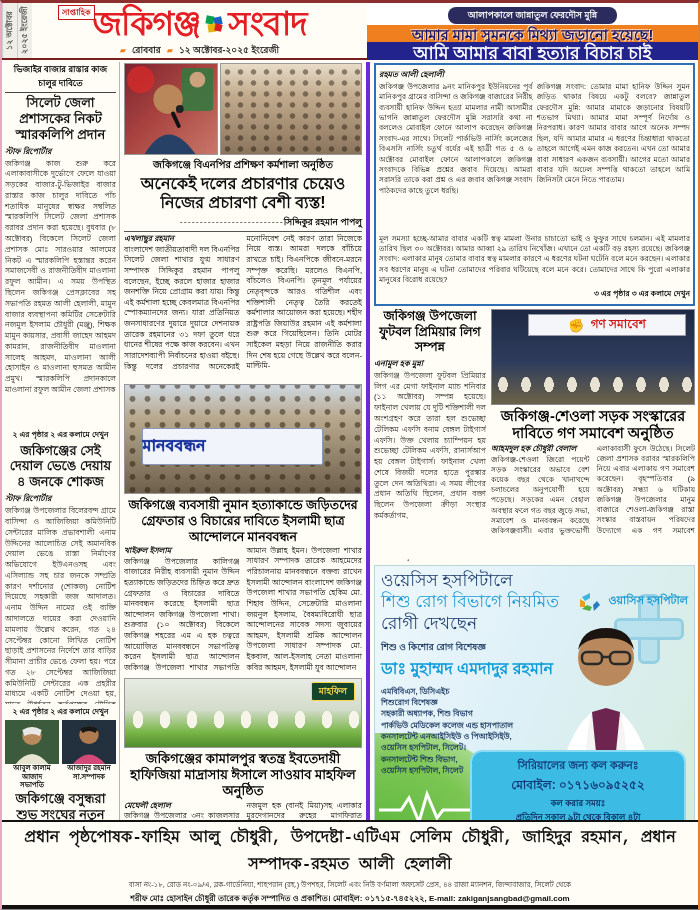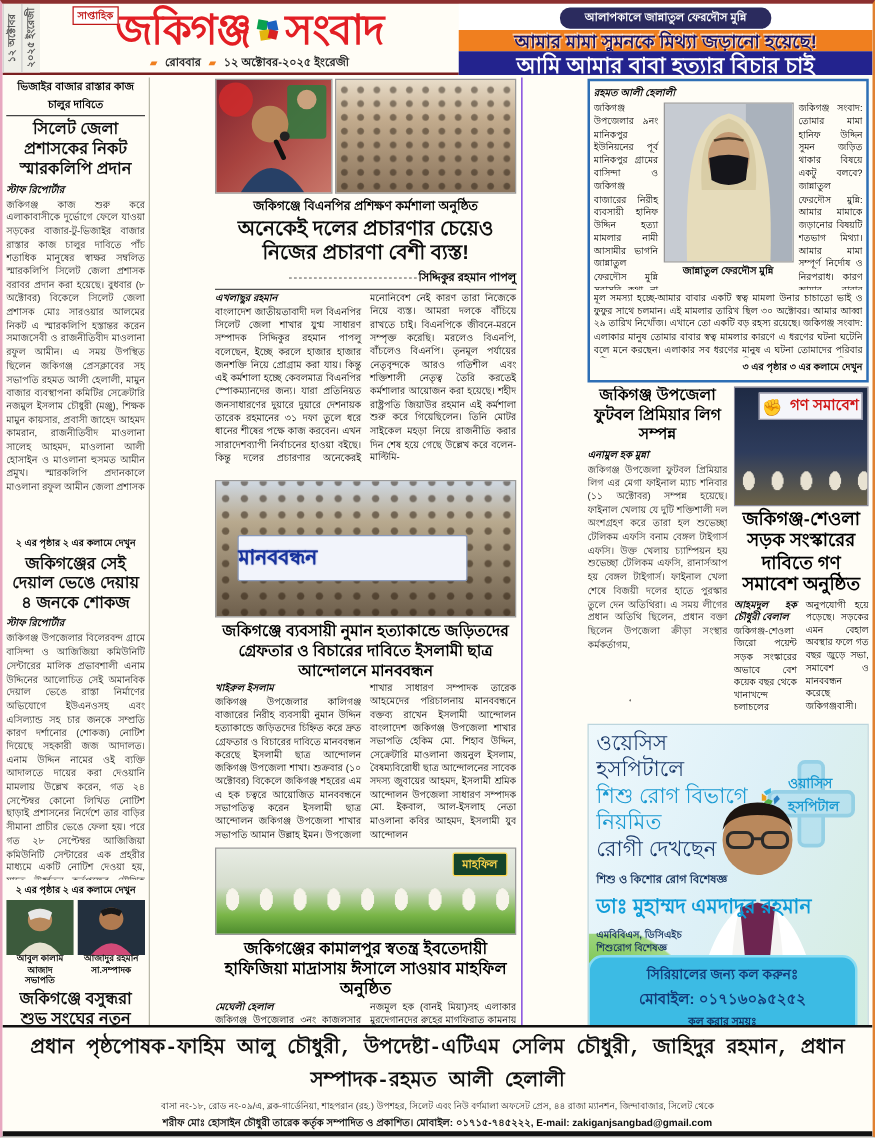--- a/index.html
+++ b/index.html
@@ -48,24 +48,24 @@
     background:#f07f1f; color:#1b1464; font-weight:800; font-size:14.5px;
     text-align:center; line-height:20px; height:20px;
     text-shadow:1px 1px 0 #ffffffb0, -1px -1px 0 #ffffffb0;
     white-space:nowrap; overflow:hidden;
   }
   .lead-main {
     background:#23238e; color:#fff; font-weight:800; font-size:17.5px;
     text-align:center; line-height:22px; height:22px; white-space:nowrap; overflow:hidden;
   }
   
-  .content { display:flex; flex:1; overflow:hidden; padding:2px 2px 0 2px;gap:48px; }
+  .content { display:flex; flex:1; overflow:hidden; padding:2px 2px 0 2px; }
   .col { overflow:hidden; }
   .col-left  { width:116px; border-right:1px solid #b8b8a8; padding:1px 3px 0 1px; }
-  .col-mid   { width:250px; border-right:1px solid #6d28d9; padding:1px 4px; }
+  .col-mid   { width:250px; border-right:4px solid #6d28d9; padding:1px 4px; }
   .col-right { flex:1; padding:1px 1px 0 4px; }
 
   .kicker { font-size:8.5px; font-weight:700; text-align:center; border-bottom:1px solid #444; padding-bottom:1px; }
   .hl-sm { font-size:13px; font-weight:800; text-align:center; line-height:1.22; margin:2px 0; color:#111; }
   .byline { font-size:8px; font-weight:800; font-style:italic; margin:1px 0; }
   .body-txt { font-size:7.6px; line-height:1.42; text-align:justify; color:#1a1a1a; overflow:hidden; }
   .cont { font-size:7.6px; font-weight:800; text-align:center; margin:1px 0 2px 0; }
   .h272{height:268px;} .h198{height:198px;} .h100{height:100px;}
 
   .portraits { display:flex; gap:3px; margin-top:2px; }
@@ -311,32 +311,20 @@
           
         </div>
       </div>
     </div>
 
     <div class="col col-right">
       <div class="int-box">
         <div class="byline">রহমত আলী হেলালী</div>
         <div class="int-grid">
           <div class="int-t">জকিগঞ্জ উপজেলার ৯নং মানিকপুর ইউনিয়নের পূর্ব মানিকপুর গ্রামের বাসিন্দা ও জকিগঞ্জ বাজারের নিরীহ ব্যবসায়ী হানিফ উদ্দিন হত্যা মামলার নামী আসামীর ভাগনি জান্নাতুল ফেরদৌস মুন্নি সরাসরি কথা না বললেও মোবাইল ফোনে আলাপ করেছেন জকিগঞ্জ সংবাদ-এর সাথে। সিলেট পার্কভিউ নার্সিং কলেজের বিএসসি নার্সিং চতুর্থ বর্ষের এই ছাত্রী গত ৫ ও ৬ অক্টোবর মোবাইল ফোনে আলাপকালে জকিগঞ্জ সংবাদকে বিভিন্ন প্রশ্নের জবাব দিয়েছে। আমরা সরাসরি তাকে করা প্রশ্ন ও এর জবাব জকিগঞ্জ সংবাদ পাঠকদের কাছে তুলে ধরছি।</div>
-          <div class="int-photo">
-            <svg viewBox="0 0 104 128" preserveAspectRatio="none">
-              <rect width="104" height="128" fill="#c6cbd2"></rect>
-              <rect x="66" y="0" width="38" height="128" fill="#aab2bc"></rect>
-              <path d="M52,8 C24,14 16,52 18,128 L86,128 C88,52 80,14 52,8 Z" fill="#e6dcbb"></path>
-              <path d="M52,12 C32,18 28,44 30,70 L74,70 C76,44 72,18 52,12 Z" fill="#d9cda6"></path>
-              <ellipse cx="52" cy="44" rx="17" ry="21" fill="#c49a74"></ellipse>
-              <path d="M36,44 Q52,39 68,44 L66,62 Q52,70 38,62 Z" fill="#15151a"></path>
-              <path d="M40,30 Q52,26 64,30" stroke="#4a3a28" stroke-width="2" fill="none"></path>
-            </svg>
-            <div class="int-cap">জান্নাতুল ফেরদৌস মুন্নি</div>
-          </div>
           <div class="int-t">জকিগঞ্জ সংবাদ: তোমার মামা হানিফ উদ্দিন সুমন জড়িত থাকার বিষয়ে একটু বলবে? জান্নাতুল ফেরদৌস মুন্নি: আমার মামাকে জড়ানোর বিষয়টি শতভাগ মিথ্যা। আমার মামা সম্পূর্ণ নির্দোষ ও নিরপরাধ। কারণ আমার বাবার আগে অনেক সম্পদ ছিল, যদি আমার মামার এ ধরণের চিন্তাধারা থাকতো তাহলে আগেই এমন কাজ করতেন। এখন তো আমার বাবা সাধারণ একজন ব্যবসায়ী। আগের মতো আমার বাবার যদি অঢেল সম্পত্তি থাকতো তাহলে আমি জিনিসটা মেনে নিতে পারতাম।</div>
         </div>
         <div class="int-bottom">মূল সমস্যা হচ্ছে-আমার বাবার একটি স্বত্ব মামলা উনার চাচাতো ভাই ও ফুফুর সাথে চলমান। এই মামলার তারিখ ছিল ৩০ অক্টোবর। আমার আব্বা ২৯ তারিখ নিখোঁজ। এখানে তো একটি বড় রহস্য রয়েছে। জকিগঞ্জ সংবাদ: এলাকার মানুষ তোমার বাবার স্বত্ব মামলার কারণে এ ধরণের ঘটনা ঘটেনি বলে মনে করছেন। এলাকার সব ধরণের মানুষ এ ঘটনা তোমাদের পরিবার ঘটিয়েছে বলে মনে করে। তোমাদের সাথে কি পুরো এলাকার মানুষের বিরোধ রয়েছে?</div>
         <div class="int-cont cont">৩ এর পৃষ্ঠার ৩ এর কলামে দেখুন</div>
       </div>
 
       <div class="rc-bottom">
         <div class="football">
           <div class="hl-fb">জকিগঞ্জ উপজেলা ফুটবল প্রিমিয়ার লিগ সম্পন্ন</div>
           <div class="byline">এনামুল হক মুন্না</div>

